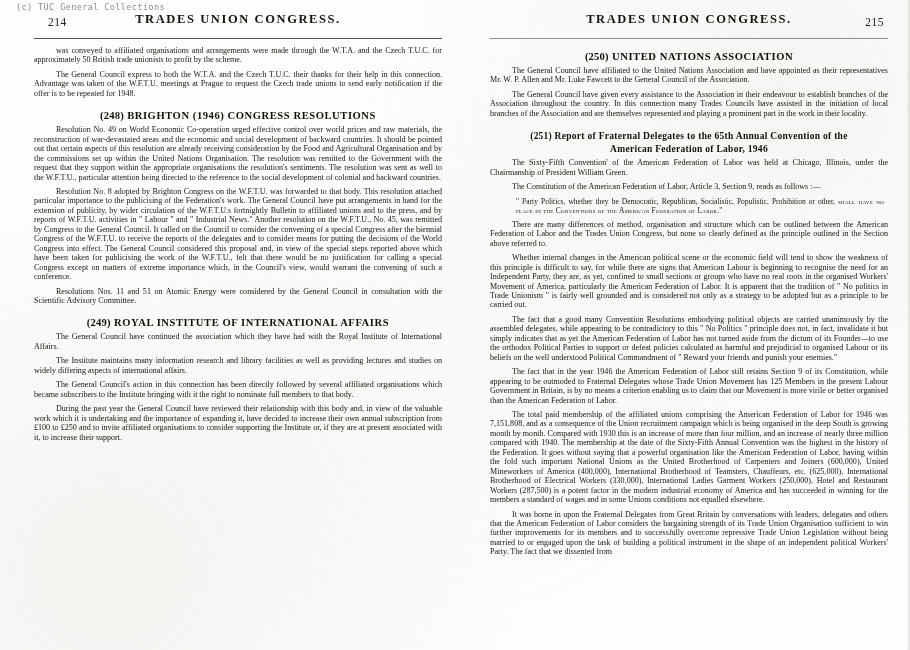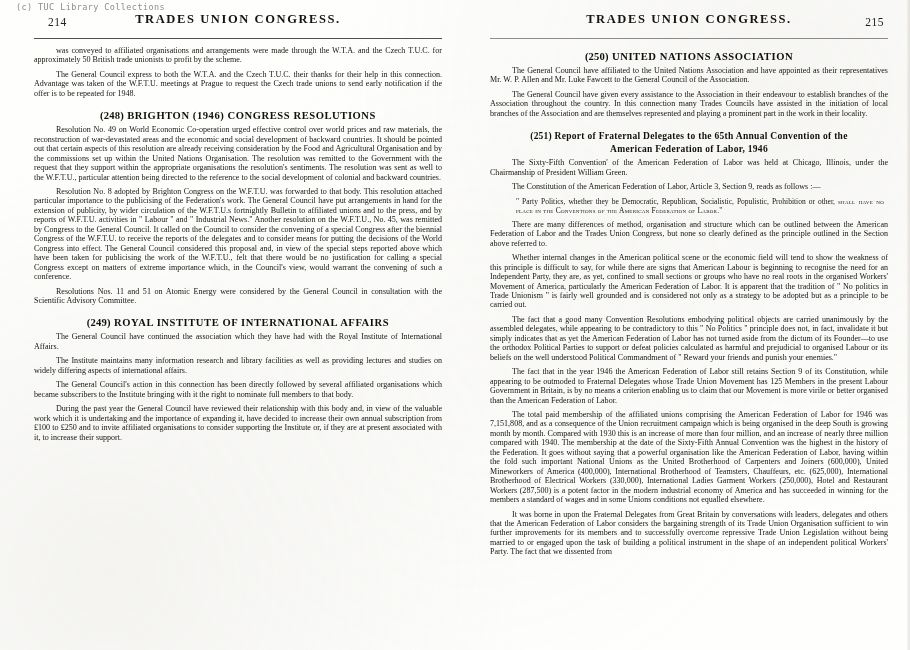--- a/index.html
+++ b/index.html
@@ -71,21 +71,21 @@
       radial-gradient(circle at 86% 14%, rgba(175,170,155,.10), rgba(0,0,0,0) 46%),
       radial-gradient(circle at 52% 58%, rgba(180,176,162,.06), rgba(0,0,0,0) 55%);
     mix-blend-mode:multiply;}
 </style>
 </head>
 <body>
 
 <div class="spread">
 
   <div class="gutter-left"></div>
-  <div class="watermark">(c) TUC Library Collections</div>
+  <div class="watermark">(c) TUC General Collections</div>
 
   <div class="page page-left">
 
     <div class="runhead">
       <div class="folio folio-left">214</div>
       <div class="rh-title">TRADES UNION CONGRESS.</div>
     </div>
     <div class="rule"></div>
 
     <div class="col">

